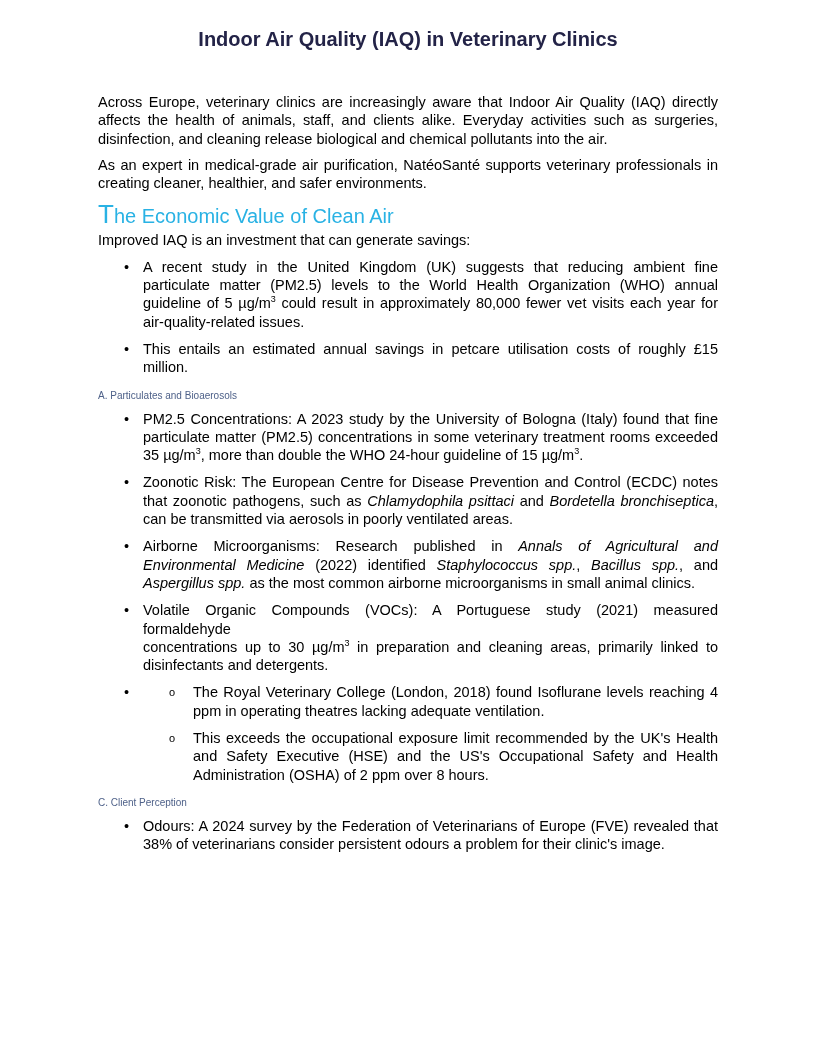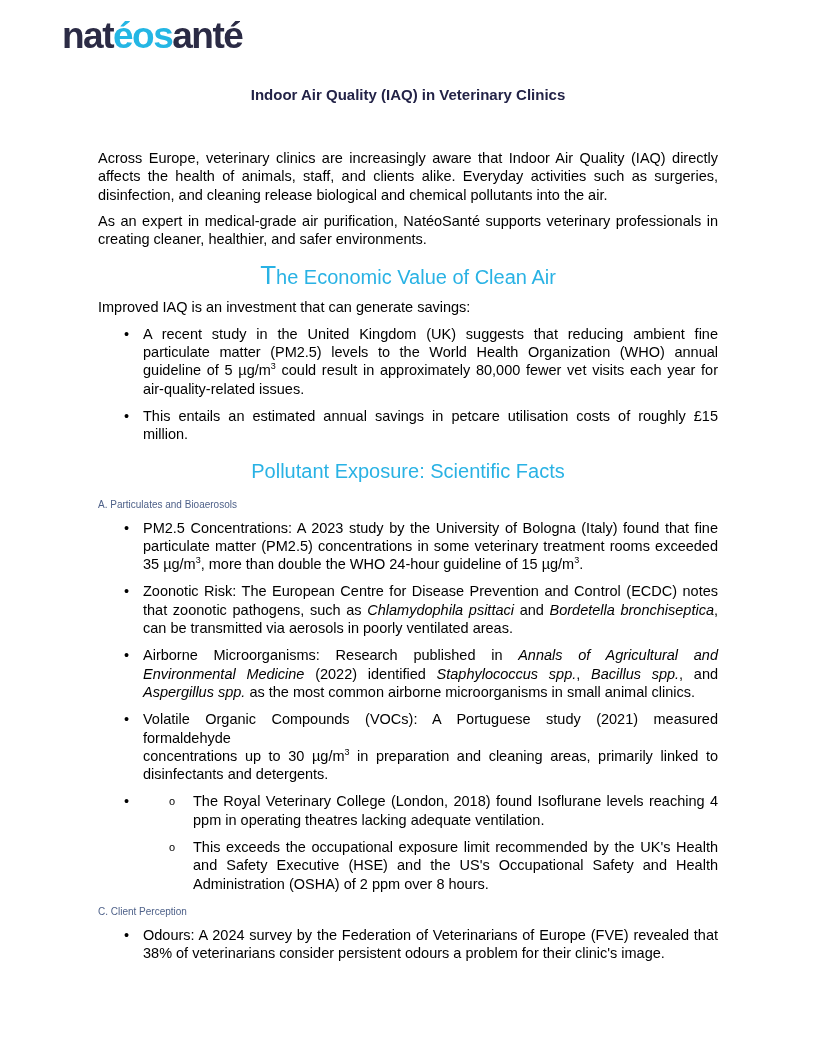--- a/index.html
+++ b/index.html
@@ -5,51 +5,47 @@
   html,body{margin:0;padding:0;}
   body{
     width:816px;height:1056px;background:#ffffff;overflow:hidden;
     font-family:"Liberation Sans",sans-serif;color:var(--body-text,#000);
     -webkit-font-smoothing:antialiased;
   }
   .page{position:relative;width:816px;height:1056px;}
   .logo{margin:16px 0 0 62px;font-size:37px;font-weight:700;letter-spacing:-1.5px;line-height:40px;white-space:nowrap;}
   .logo .lg-dark{color:var(--brand-navy,#2b2b45);}
   .logo .lg-cyan{color:var(--brand-cyan,#24b6e4);}
-  .doc-title{margin:27px 98px 16px;text-align:center;font-size:15px;line-height:24px;font-weight:700;color:var(--title-navy,#232347);}
+  .doc-title{margin:27px 98px 16px;text-align:center;font-size:20px;line-height:24px;font-weight:700;color:var(--title-navy,#232347);}
   .content{margin:42px 98px 0;width:620px;font-size:14.5px;line-height:18.3px;}
   .blk{margin:0 0 8px 0;}
   .p{text-align:justify;}
-  .h1{font-size:20px;line-height:37px;color:var(--heading-cyan,#29b2e4);font-weight:400;margin:9px 0 2px;text-align:center;}
+  .h1{font-size:20px;line-height:26px;color:var(--heading-cyan,#29b2e4);font-weight:400;margin:9px 0 2px;}
   .h1 .lead{font-size:26px;}
   .h2{font-size:10px;line-height:20px;color:var(--heading-slate,#4e6189);font-weight:400;margin:5px 0 4px;}
   .li1{position:relative;padding-left:45px;text-align:justify;margin-bottom:9px;}
   .li1 .mk{position:absolute;left:26px;top:0;}
   .li2{position:relative;padding-left:95px;text-align:justify;margin-bottom:9px;}
   .li2 .mk{position:absolute;left:71px;top:0;font-size:11px;}
   .b{font-weight:400;}
   .i{font-style:italic;}
   sup{font-size:0.62em;line-height:0;}
 </style>
 </head>
 <body>
 
 <div class="page">
-  <div class="logo">
-    <span class="lg-dark">nat</span><span class="lg-cyan">éos</span><span class="lg-dark">anté</span>
-  </div>
   <div class="doc-title">Indoor Air Quality (IAQ) in Veterinary Clinics</div>
   <div class="content">
       <div class="blk p"><span>Across Europe, veterinary clinics are increasingly aware that </span><span class="b">Indoor Air Quality (IAQ)</span><span> directly affects the health of animals, staff, and clients alike. Everyday activities such as surgeries, disinfection, and cleaning release biological and chemical pollutants into the air.</span></div>
       <div class="blk p"><span>As an expert in medical-grade air purification, NatéoSanté supports veterinary professionals in creating cleaner, healthier, and safer environments.</span></div>
       <div class="blk h1"><span class="lead">T</span><span>he Economic Value of Clean Air</span></div>
       <div class="blk p"><span>Improved IAQ is an investment that can generate savings:</span></div>
       <div class="blk li1"><span class="mk">•</span><span>A recent study in the United Kingdom (UK) suggests that reducing ambient </span><span class="b">fine particulate matter (PM2.5)</span><span> levels to the </span><span class="b">World Health Organization (WHO)</span><span> annual guideline of </span><span class="b">5 µg/m</span><sup class="b">3</sup><span> could result in approximately </span><span class="b">80,000 fewer vet visits each year</span><span> for air-quality-related issues.</span></div>
       <div class="blk li1"><span class="mk">•</span><span>This entails an estimated annual savings in petcare utilisation costs of roughly </span><span class="b">£15 million</span><span>.</span></div>
-      <div class="blk h1"><span>Pollutant Exposure: Scientific Facts</span></div>
       <div class="blk h2"><span>A. Particulates and Bioaerosols</span></div>
       <div class="blk li1"><span class="mk">•</span><span class="b">PM2.5 Concentrations:</span><span> A 2023 study by the University of Bologna (Italy) found that </span><span class="b">fine particulate matter (PM2.5)</span><span> concentrations in some veterinary treatment rooms exceeded </span><span class="b">35 µg/m</span><sup class="b">3</sup><span>, more than double the WHO 24-hour guideline of 15 µg/m</span><sup>3</sup><span>.</span></div>
       <div class="blk li1"><span class="mk">•</span><span class="b">Zoonotic Risk:</span><span> The </span><span class="b">European Centre for Disease Prevention and Control (ECDC)</span><span> notes that zoonotic pathogens, such as </span><span class="i">Chlamydophila psittaci</span><span> and </span><span class="i">Bordetella bronchiseptica</span><span>, can be transmitted via aerosols in poorly ventilated areas.</span></div>
       <div class="blk li1"><span class="mk">•</span><span class="b">Airborne Microorganisms:</span><span> Research published in </span><span class="i">Annals of Agricultural and Environmental Medicine</span><span> (2022) identified </span><span class="i">Staphylococcus spp.</span><span>, </span><span class="i">Bacillus spp.</span><span>, and </span><span class="i">Aspergillus spp.</span><span> as the most common airborne microorganisms in small animal clinics.</span></div>
       <div class="blk li1"><span class="mk">•</span><span class="b">Volatile Organic Compounds (VOCs):</span><span> A Portuguese study (2021) measured formaldehyde</span><br><span>concentrations up to </span><span class="b">30 µg/m</span><sup class="b">3</sup><span> in preparation and cleaning areas, primarily linked to disinfectants and detergents.</span></div>
       <div class="blk li1"><span class="mk">•</span></div>
       <div class="blk li2"><span class="mk">o</span><span>The Royal Veterinary College (London, 2018) found Isoflurane levels reaching </span><span class="b">4 ppm</span><span> in operating theatres lacking adequate ventilation.</span></div>
       <div class="blk li2"><span class="mk">o</span><span>This exceeds the occupational exposure limit recommended by the UK's </span><span class="b">Health and Safety Executive (HSE)</span><span> and the US's </span><span class="b">Occupational Safety and Health Administration (OSHA)</span><span> of </span><span class="b">2 ppm</span><span> over 8 hours.</span></div>
       <div class="blk h2"><span>C. Client Perception</span></div>
       <div class="blk li1"><span class="mk">•</span><span class="b">Odours:</span><span> A 2024 survey by the </span><span class="b">Federation of Veterinarians of Europe (FVE)</span><span> revealed that </span><span class="b">38%</span><span> of veterinarians consider </span><span class="b">persistent odours</span><span> a problem for their clinic's image.</span></div>

